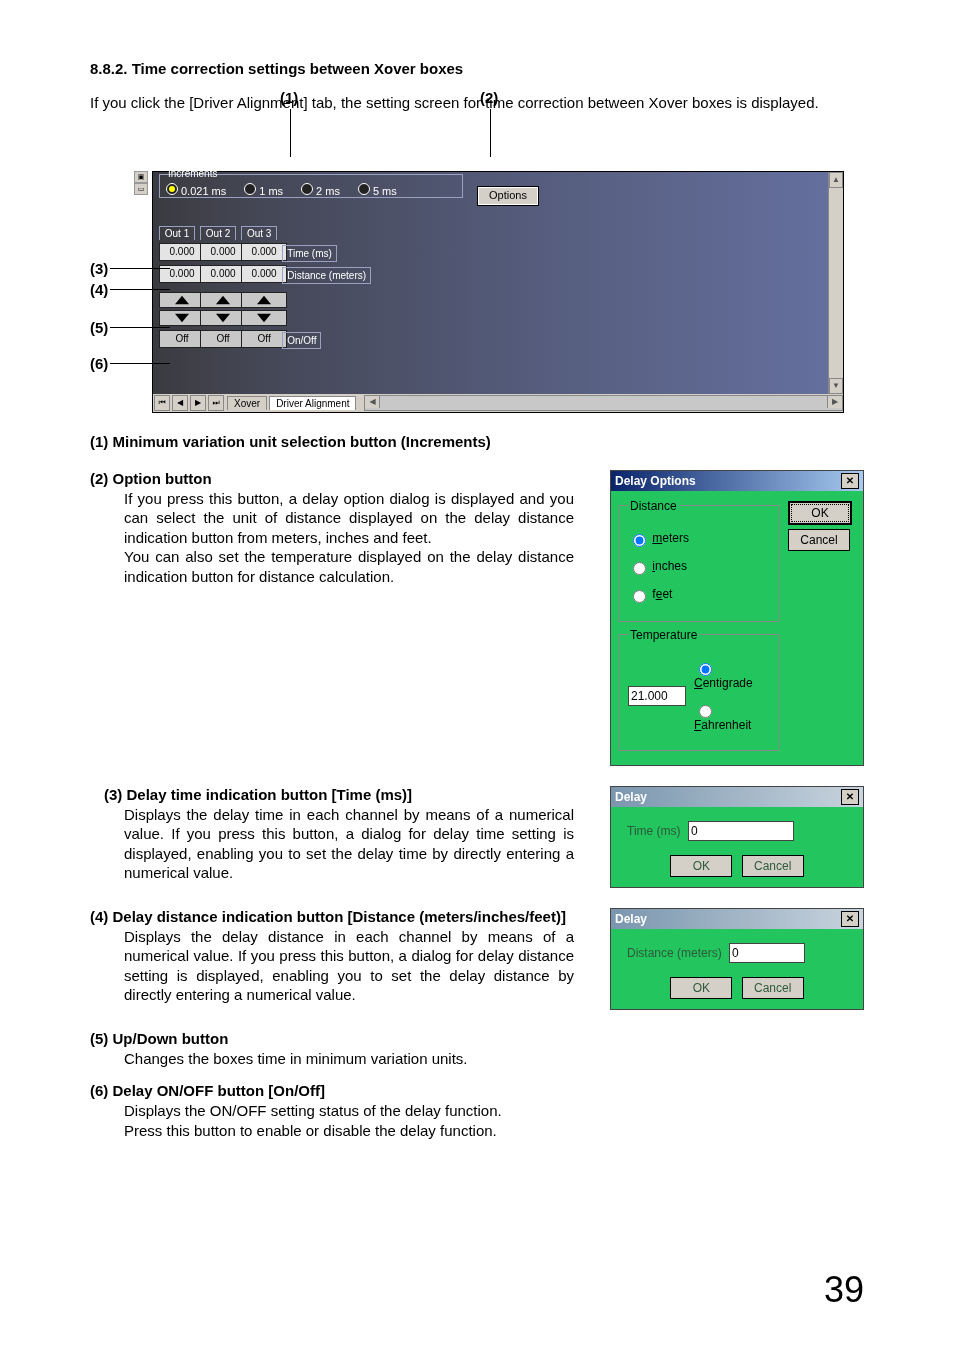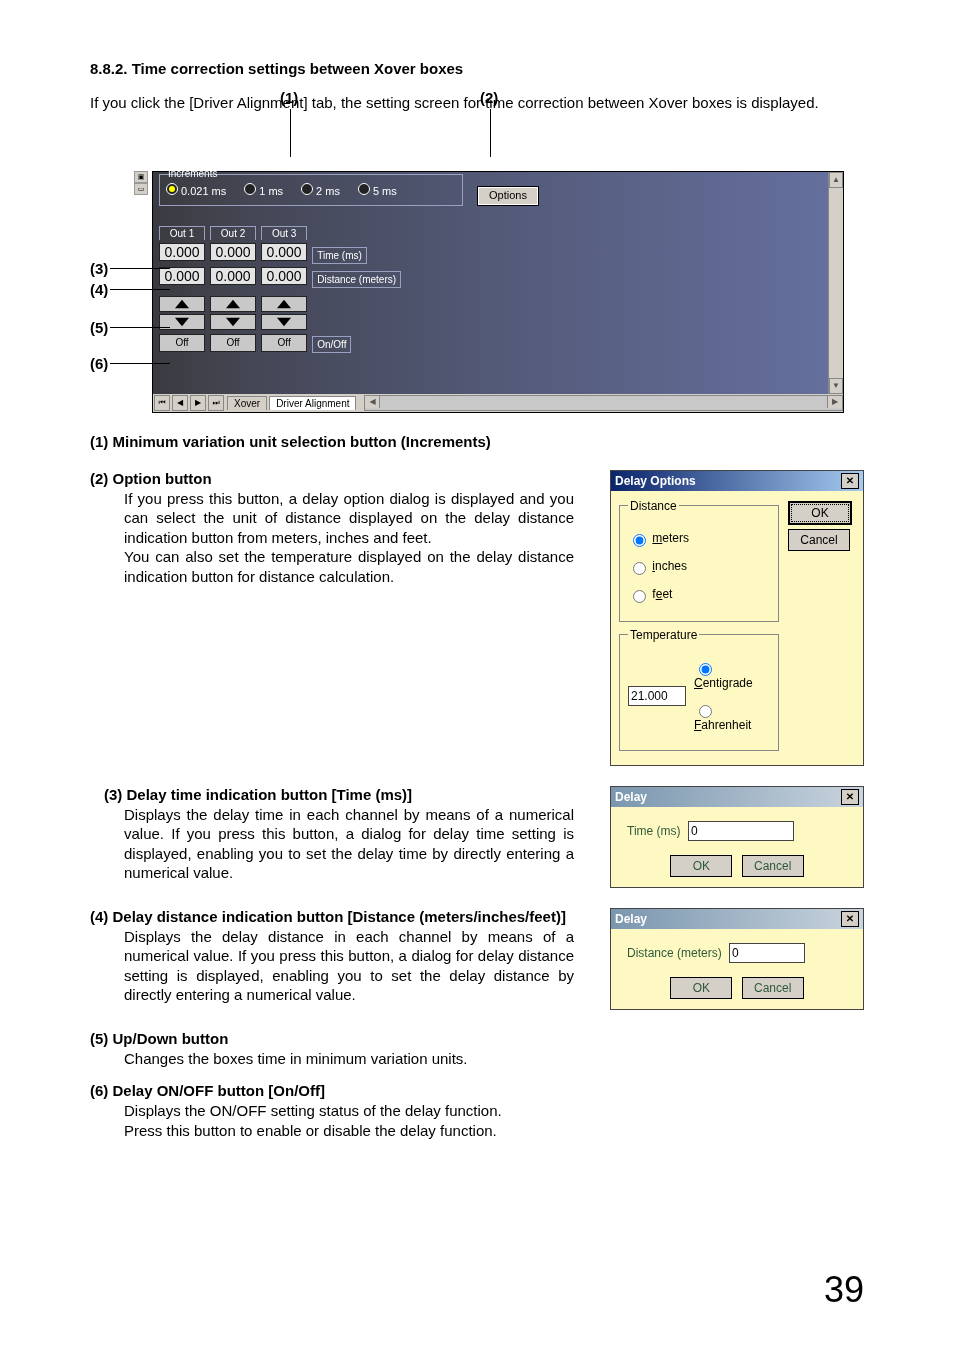--- a/index.html
+++ b/index.html
@@ -56,42 +56,42 @@
     left: 18px; top: 0; right: 0; height: 222px;
     background: linear-gradient(90deg,#3a3b40 0%, #3f4048 6%, #444654 14%, #535a78 50%, #66709f 100%);
     border: 1px solid #000;
     color: #fff;
     font-size: 11px;
   }
   .inc-group {
     position: absolute;
     top: 2px; left: 6px;
     width: 290px;
-    border: 1px solid #9aa0bf; padding: 8px 6px 8px 6px;
+    border: 1px solid #9aa0bf; padding: 8px 6px 0 6px;
     display: flex; gap: 18px; align-items: center;
   }
   .inc-group .legend { position:absolute; top:-7px; left:6px; background:inherit; padding:0 2px; font-size:10px;}
   .radio-dot {width:10px;height:10px;border-radius:50%;background:#222;border:1px solid #fff;display:inline-block;margin-right:3px;position:relative;}
   .radio-dot.sel::after{content:"";position:absolute;inset:2px;border-radius:50%;background:#ff0;}
   .opt-btn {
     position: absolute; top: 14px; left: 324px;
     width: 60px; height: 18px;
     background:#d4d0c8; color:#000; font-size:11px;
     border:1px solid #000; outline:1px solid #fff; outline-offset:-2px;
     text-align:center; line-height:16px;
   }
   .out-group {
     position:absolute; top:54px; left:6px;
   }
   .out-col {
-    display:inline-block; width:46px; margin-right:2px;
+    display:inline-block; width:36px; margin-right:2px;
     text-align:center;
   }
   .out-head {font-size:10px;border:1px solid #9aa0bf;border-bottom:none;padding:1px 0;}
-  .valbox {width:44px;height:16px;background:#e4e4e4;color:#000;border:1px solid #222;font-size:14px;line-height:16px;margin-top:3px;}
+  .valbox {width:44px;height:16px;background:#e4e4e4;color:#000;border:1px solid #222;font-size:10px;line-height:16px;margin-top:3px;}
   .labelbox {display:inline-block;border:1px solid #9aa0bf;padding:2px 4px;font-size:10px;vertical-align:middle;margin-top:3px;}
   .arrow-btn {
     width:44px;height:14px;background:#c8c8c8;border:1px solid #222;display:flex;align-items:center;justify-content:center;margin-top:2px;
   }
   .arrow-btn svg{width:14px;height:10px;}
   .offbtn {width:44px;height:16px;background:#c8c8c8;color:#000;border:1px solid #222;font-size:10px;line-height:16px;margin-top:4px;}
   .scroll-v {
     position:absolute;right:0;top:0;bottom:0;width:14px;background:#d4d0c8;border-left:1px solid #888;
   }
   .scroll-v .btn{height:14px;background:#d4d0c8;border:1px solid #888;display:flex;align-items:center;justify-content:center;font-size:8px;color:#555;}
@@ -113,21 +113,21 @@
   .ann { position:absolute; font-weight:bold; font-size:15px;}
   .ann.top1 { left: 190px; top:-42px;}
   .ann.top2 { left: 390px; top:-42px;}
   .ann-line-v {position:absolute;width:1px;background:#000;}
   .ann-line-h {position:absolute;height:1px;background:#000;}
 
   .left-ann {position:absolute;font-weight:bold;}
 
   
   .winbox {
-    border:1px solid #444; background:#fef9c3; width:250px;
+    border:1px solid #444; background:#22c55e; width:250px;
     font-family: Tahoma, Arial, sans-serif; font-size:12px;
   }
   .winbox .titlebar {
     background: linear-gradient(90deg,#0a246a,#a6caf0);
     color:#fff; font-weight:bold; font-size:12px;
     padding:2px 4px; display:flex; align-items:center; justify-content:space-between;
   }
   .winbox .titlebar .x {
     width:16px;height:14px;background:#d4d0c8;border:1px solid #000;color:#000;font-weight:bold;display:flex;align-items:center;justify-content:center;font-size:10px;
   }

